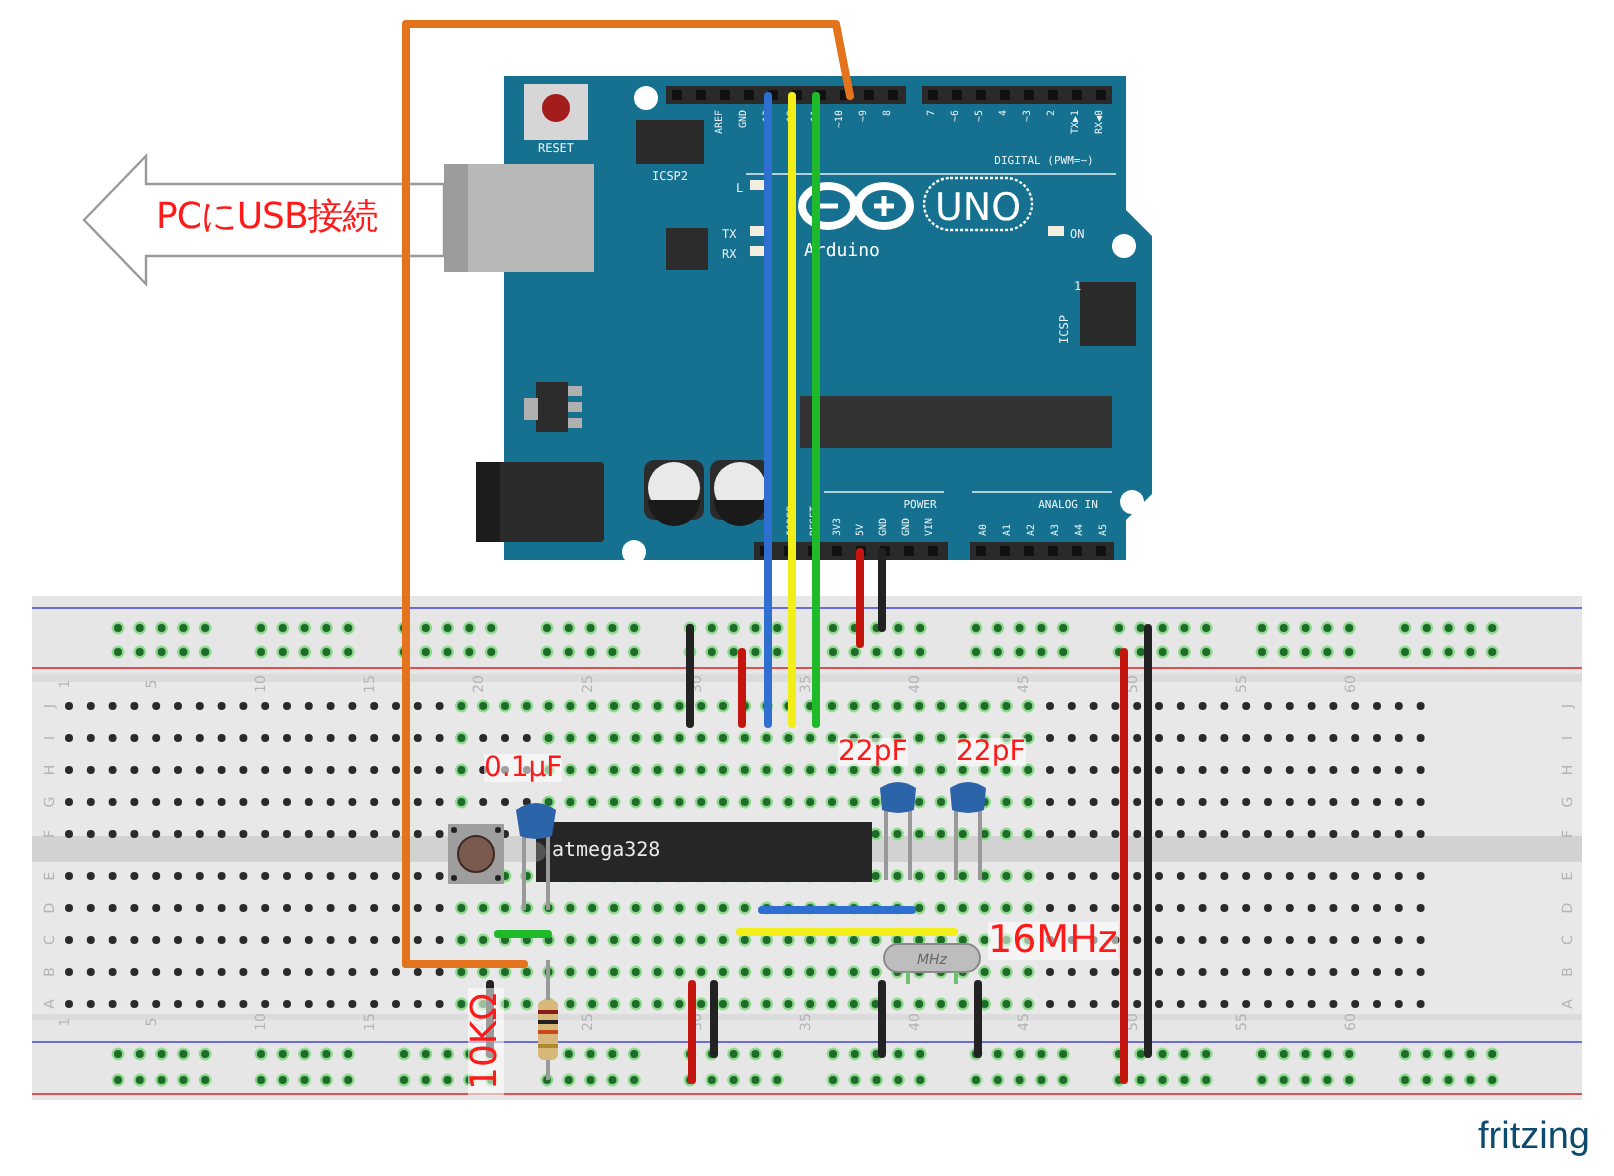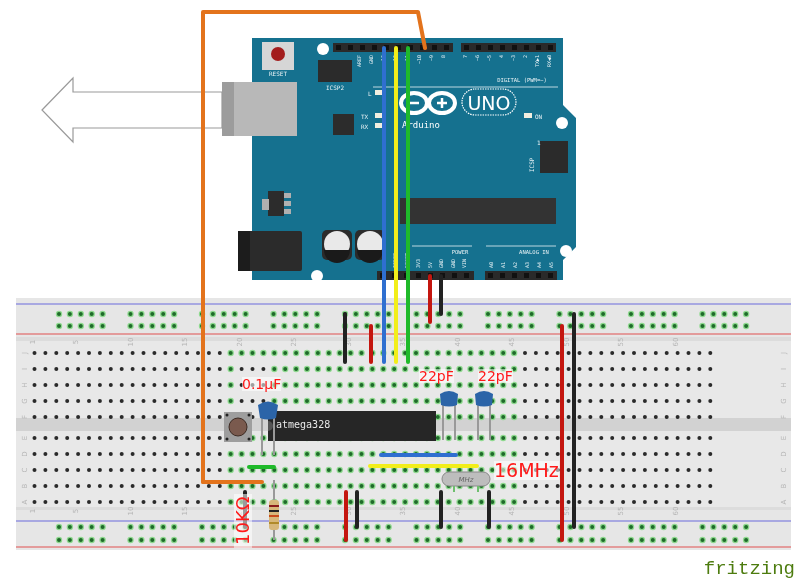--- a/index.html
+++ b/index.html
@@ -1,21 +1,21 @@
 <!DOCTYPE html>
 <html><head>
 <meta charset="utf-8">
 <style>
   html, body { margin:0; padding:0; background:#ffffff; }
   body { width:807px; height:588px; position:relative; overflow:hidden; font-family:"DejaVu Sans", sans-serif; }
   #stage { position:absolute; left:0; top:0; width:807px; height:588px; }
   .lbl { position:absolute; color:#ff1a1a; font-family:"DejaVu Sans", sans-serif; font-size:14px; line-height:1; white-space:nowrap; }
   .lblbg { background:rgba(255,255,255,0.55); }
   .arrow-text { position:absolute; left:78px; top:96px; color:#ff1a1a; font-size:18px; font-family:"DejaVu Sans", sans-serif; letter-spacing:-0.5px; }
-  .fritz { position:absolute; right:12px; bottom:8px; color:#4d7c0f; font-family:Liberation Mono, monospace; font-size:19px;margin-left:33px; }
+  .fritz { position:absolute; right:12px; bottom:8px; color:#0c4a6e; font-family:Liberation Sans, sans-serif; font-size:19px;margin-left:33px; }
 </style>
 </head>
 <body>
 
 <div id="stage">
   <svg id="svg" width="807" height="588" viewBox="0 0 807 588" xmlns="http://www.w3.org/2000/svg">
 
     <g>
       <rect x="16" y="298" width="775" height="252" fill="#dcdcdc"></rect>
       <rect x="16" y="298" width="775" height="39" fill="#e6e6e6"></rect>
@@ -1577,19 +1577,20 @@
         <polyline points="249,467 274,467" fill="none" stroke="#1fba2a" stroke-width="4" stroke-linecap="round" stroke-linejoin="round"></polyline>
         <polyline points="245,492 245,527" fill="none" stroke="#222222" stroke-width="4" stroke-linecap="round" stroke-linejoin="round"></polyline>
         <polyline points="346,492 346,540" fill="none" stroke="#c4160f" stroke-width="4" stroke-linecap="round" stroke-linejoin="round"></polyline>
         <polyline points="357,492 357,527" fill="none" stroke="#222222" stroke-width="4" stroke-linecap="round" stroke-linejoin="round"></polyline>
         <polyline points="441,492 441,527" fill="none" stroke="#222222" stroke-width="4" stroke-linecap="round" stroke-linejoin="round"></polyline>
         <polyline points="489,492 489,527" fill="none" stroke="#222222" stroke-width="4" stroke-linecap="round" stroke-linejoin="round"></polyline>
       </g>
   </svg>
 
   
+  <div class="arrow-text">PCにUSB接続</div>
   <div class="lbl lblbg" style="left:242px; top:377px;">0.1μF</div>
   <div class="lbl lblbg" style="left:419px; top:369px;">22pF</div>
   <div class="lbl lblbg" style="left:478px; top:369px;">22pF</div>
   <div class="lbl lblbg" style="left:494px; top:461px; font-size:19px;">16MHz</div>
   <div class="lbl lblbg" style="left:234px; top:548px; transform:rotate(-90deg); transform-origin:left top; font-size:18px; padding:0 3px;">10KΩ</div>
   <div class="fritz">fritzing</div>
 </div>
 
 </body></html>

